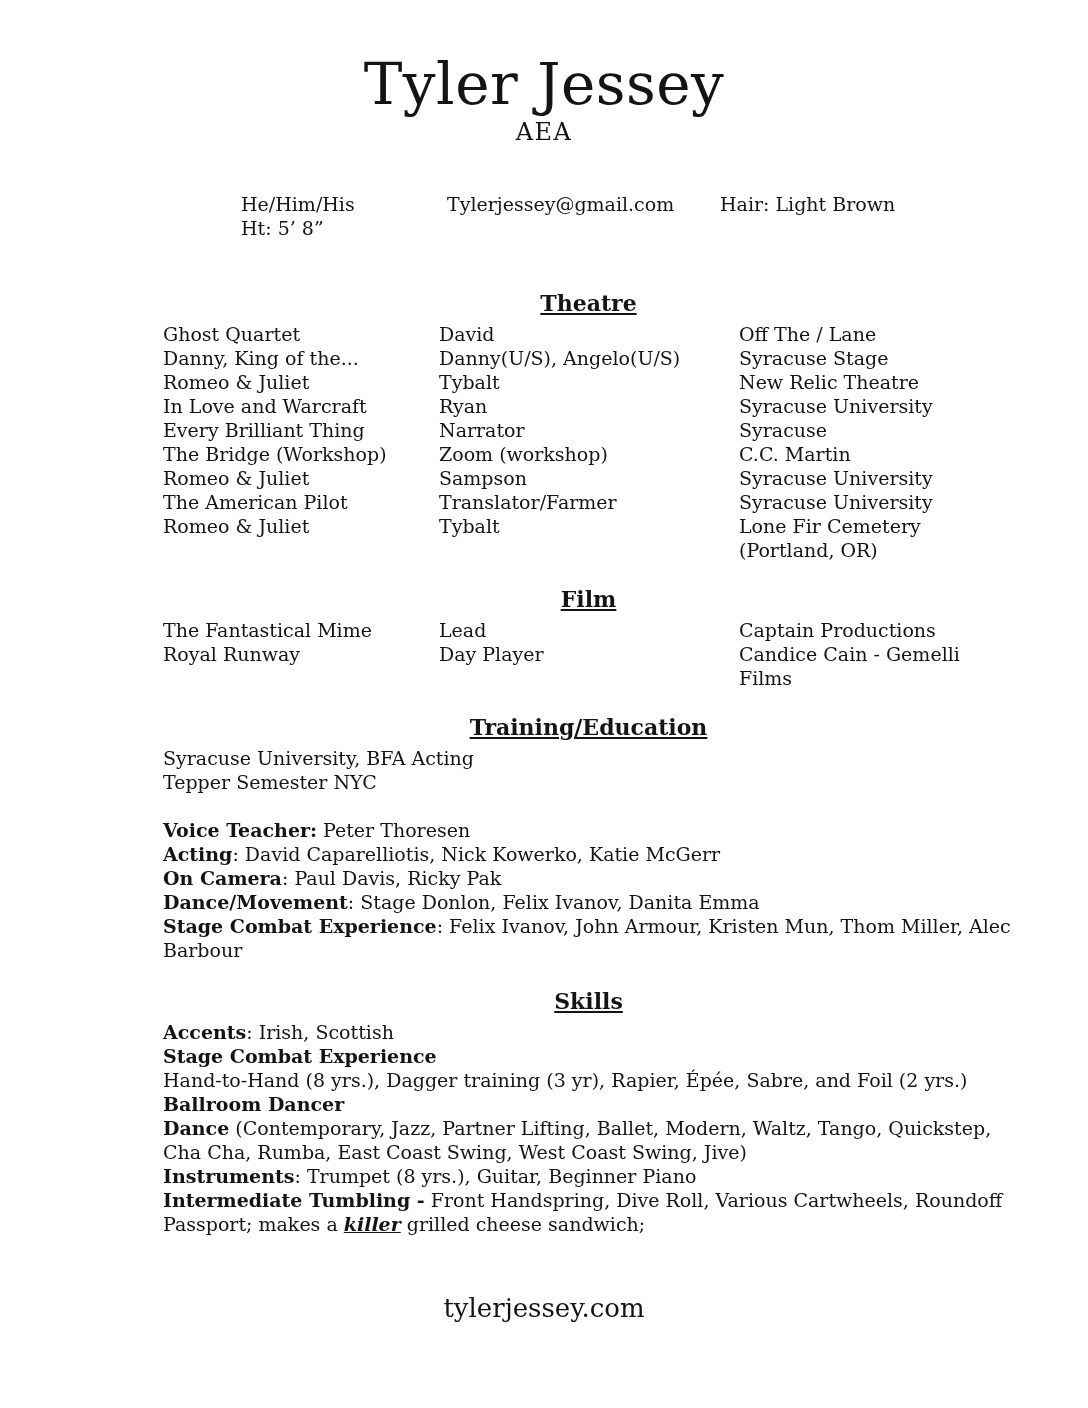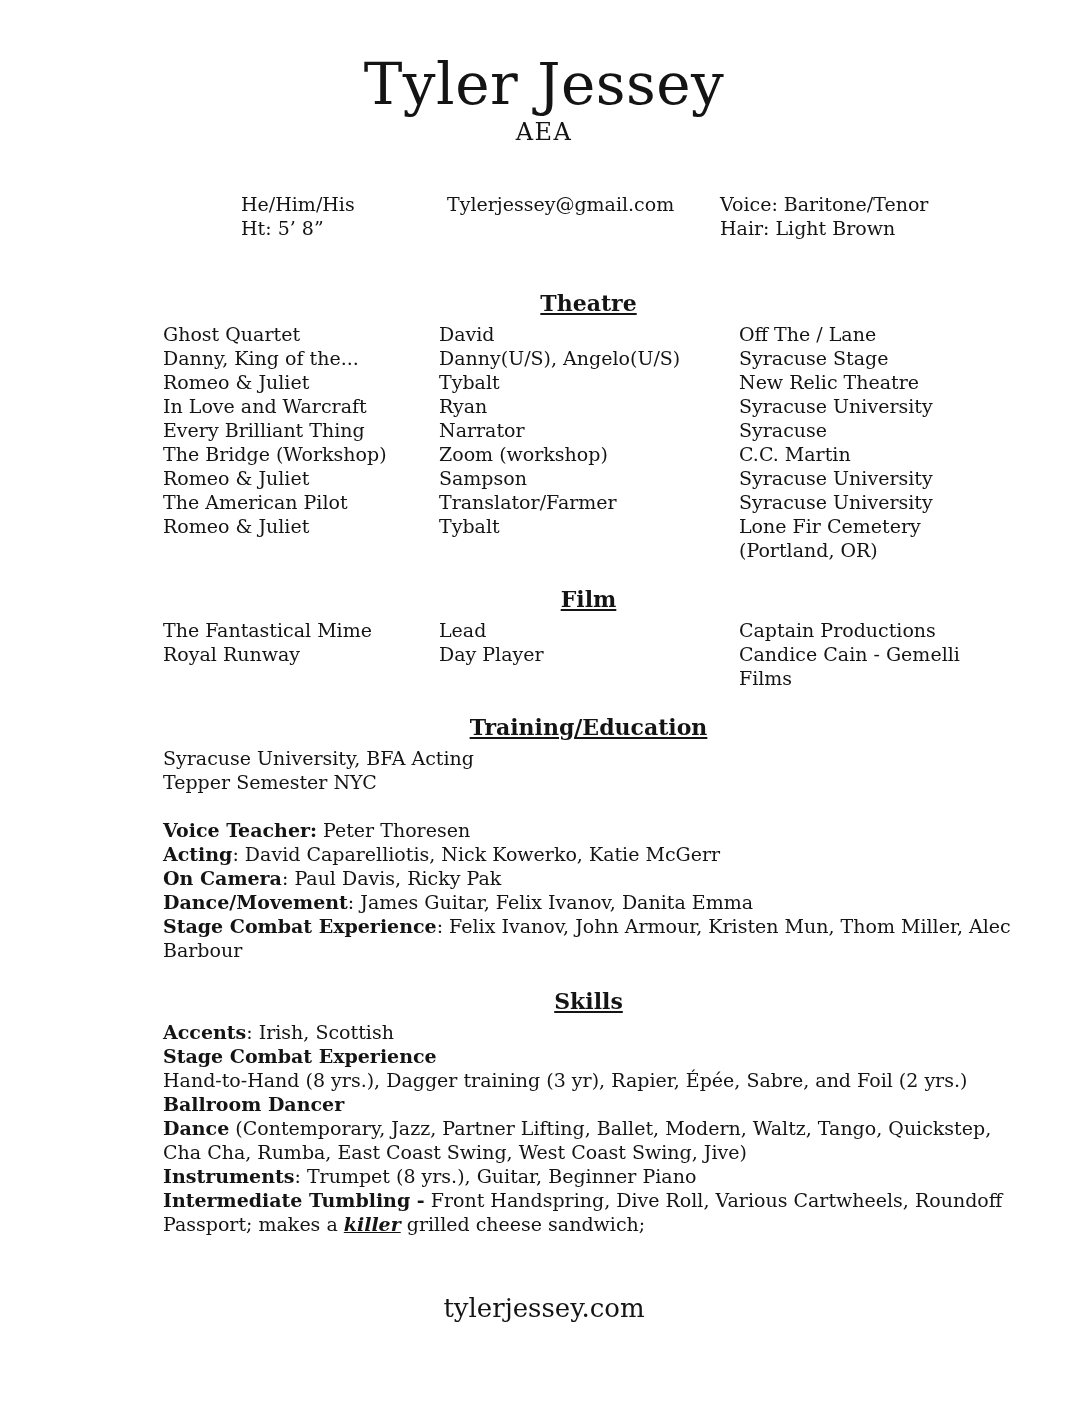--- a/index.html
+++ b/index.html
@@ -84,21 +84,20 @@
 
   <div class="contact">
     <div class="contact-col">
       <div>He/Him/His</div>
       <div>Ht: 5’ 8”</div>
     </div>
     <div class="contact-col">
       <div>Tylerjessey@gmail.com</div>
     </div>
     <div class="contact-col">
-      <div>Voice: Baritone/Tenor</div>
       <div>Hair: Light Brown</div>
     </div>
   </div>
 
   <section class="section sec-theatre">
     <h2 class="heading">Theatre</h2>
     <div class="credit-row">
       <span>Ghost Quartet</span>
       <span>David</span>
       <span>Off The / Lane</span>
@@ -167,21 +166,21 @@
     <div class="line">
       <span class="b">Voice Teacher:</span><span> Peter Thoresen</span>
     </div>
     <div class="line">
       <span class="b">Acting</span><span>: David Caparelliotis, Nick Kowerko, Katie McGerr</span>
     </div>
     <div class="line">
       <span class="b">On Camera</span><span>: Paul Davis, Ricky Pak</span>
     </div>
     <div class="line">
-      <span class="b">Dance/Movement</span><span>: James Guitar, Felix Ivanov, Danita Emma</span>
+      <span class="b">Dance/Movement</span><span>: Stage Donlon, Felix Ivanov, Danita Emma</span>
     </div>
     <div class="line">
       <span class="b">Stage Combat Experience</span><span>: Felix Ivanov, John Armour, Kristen Mun, Thom Miller, Alec Barbour</span>
     </div>
   </section>
 
   <section class="section sec-skills">
     <h2 class="heading">Skills</h2>
     <div class="line">
       <span class="b">Accents</span><span>: Irish, Scottish</span>

